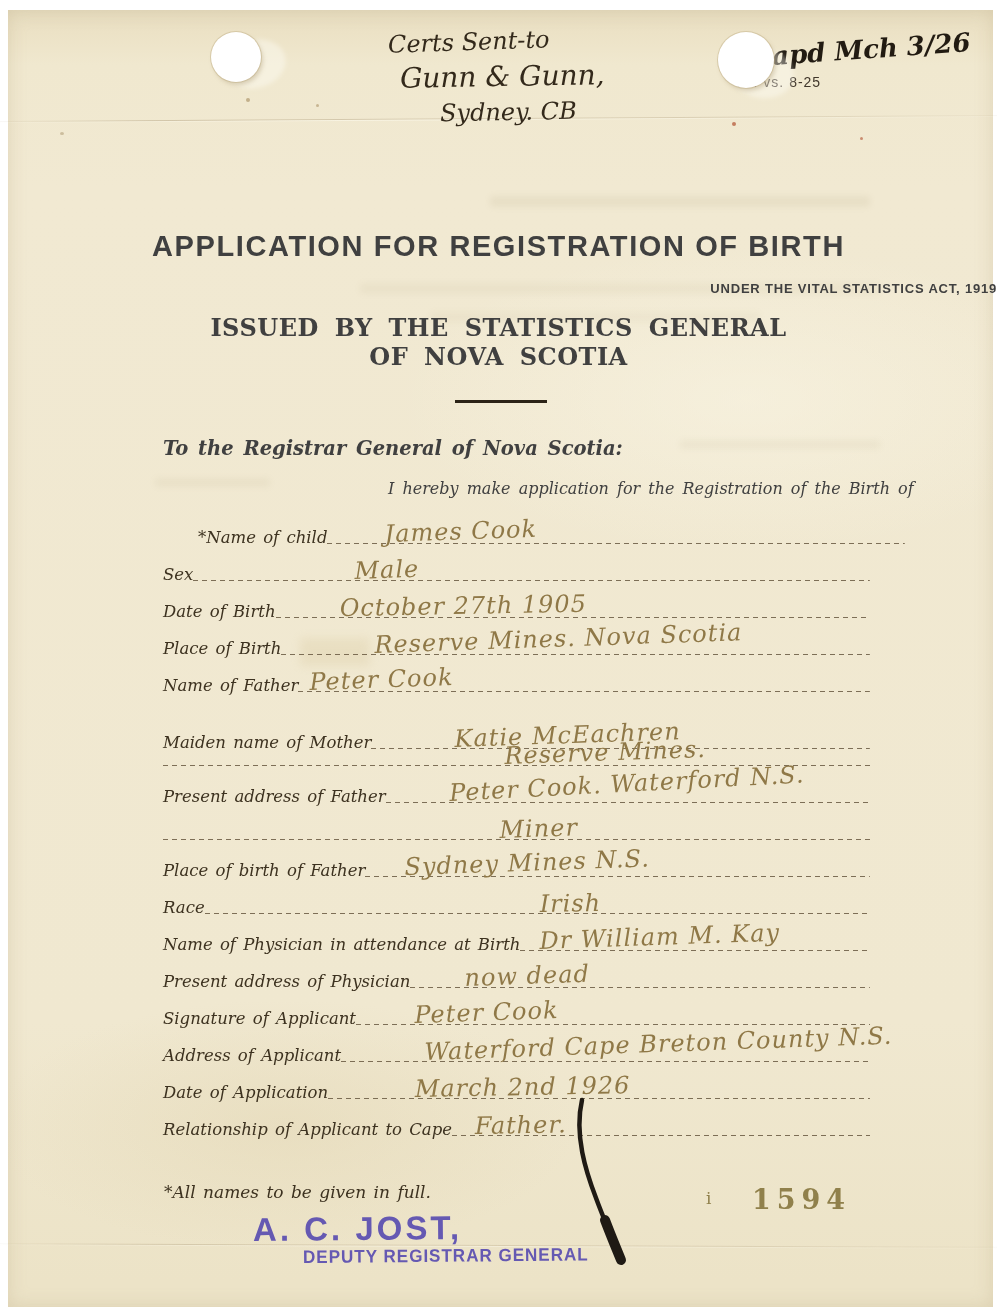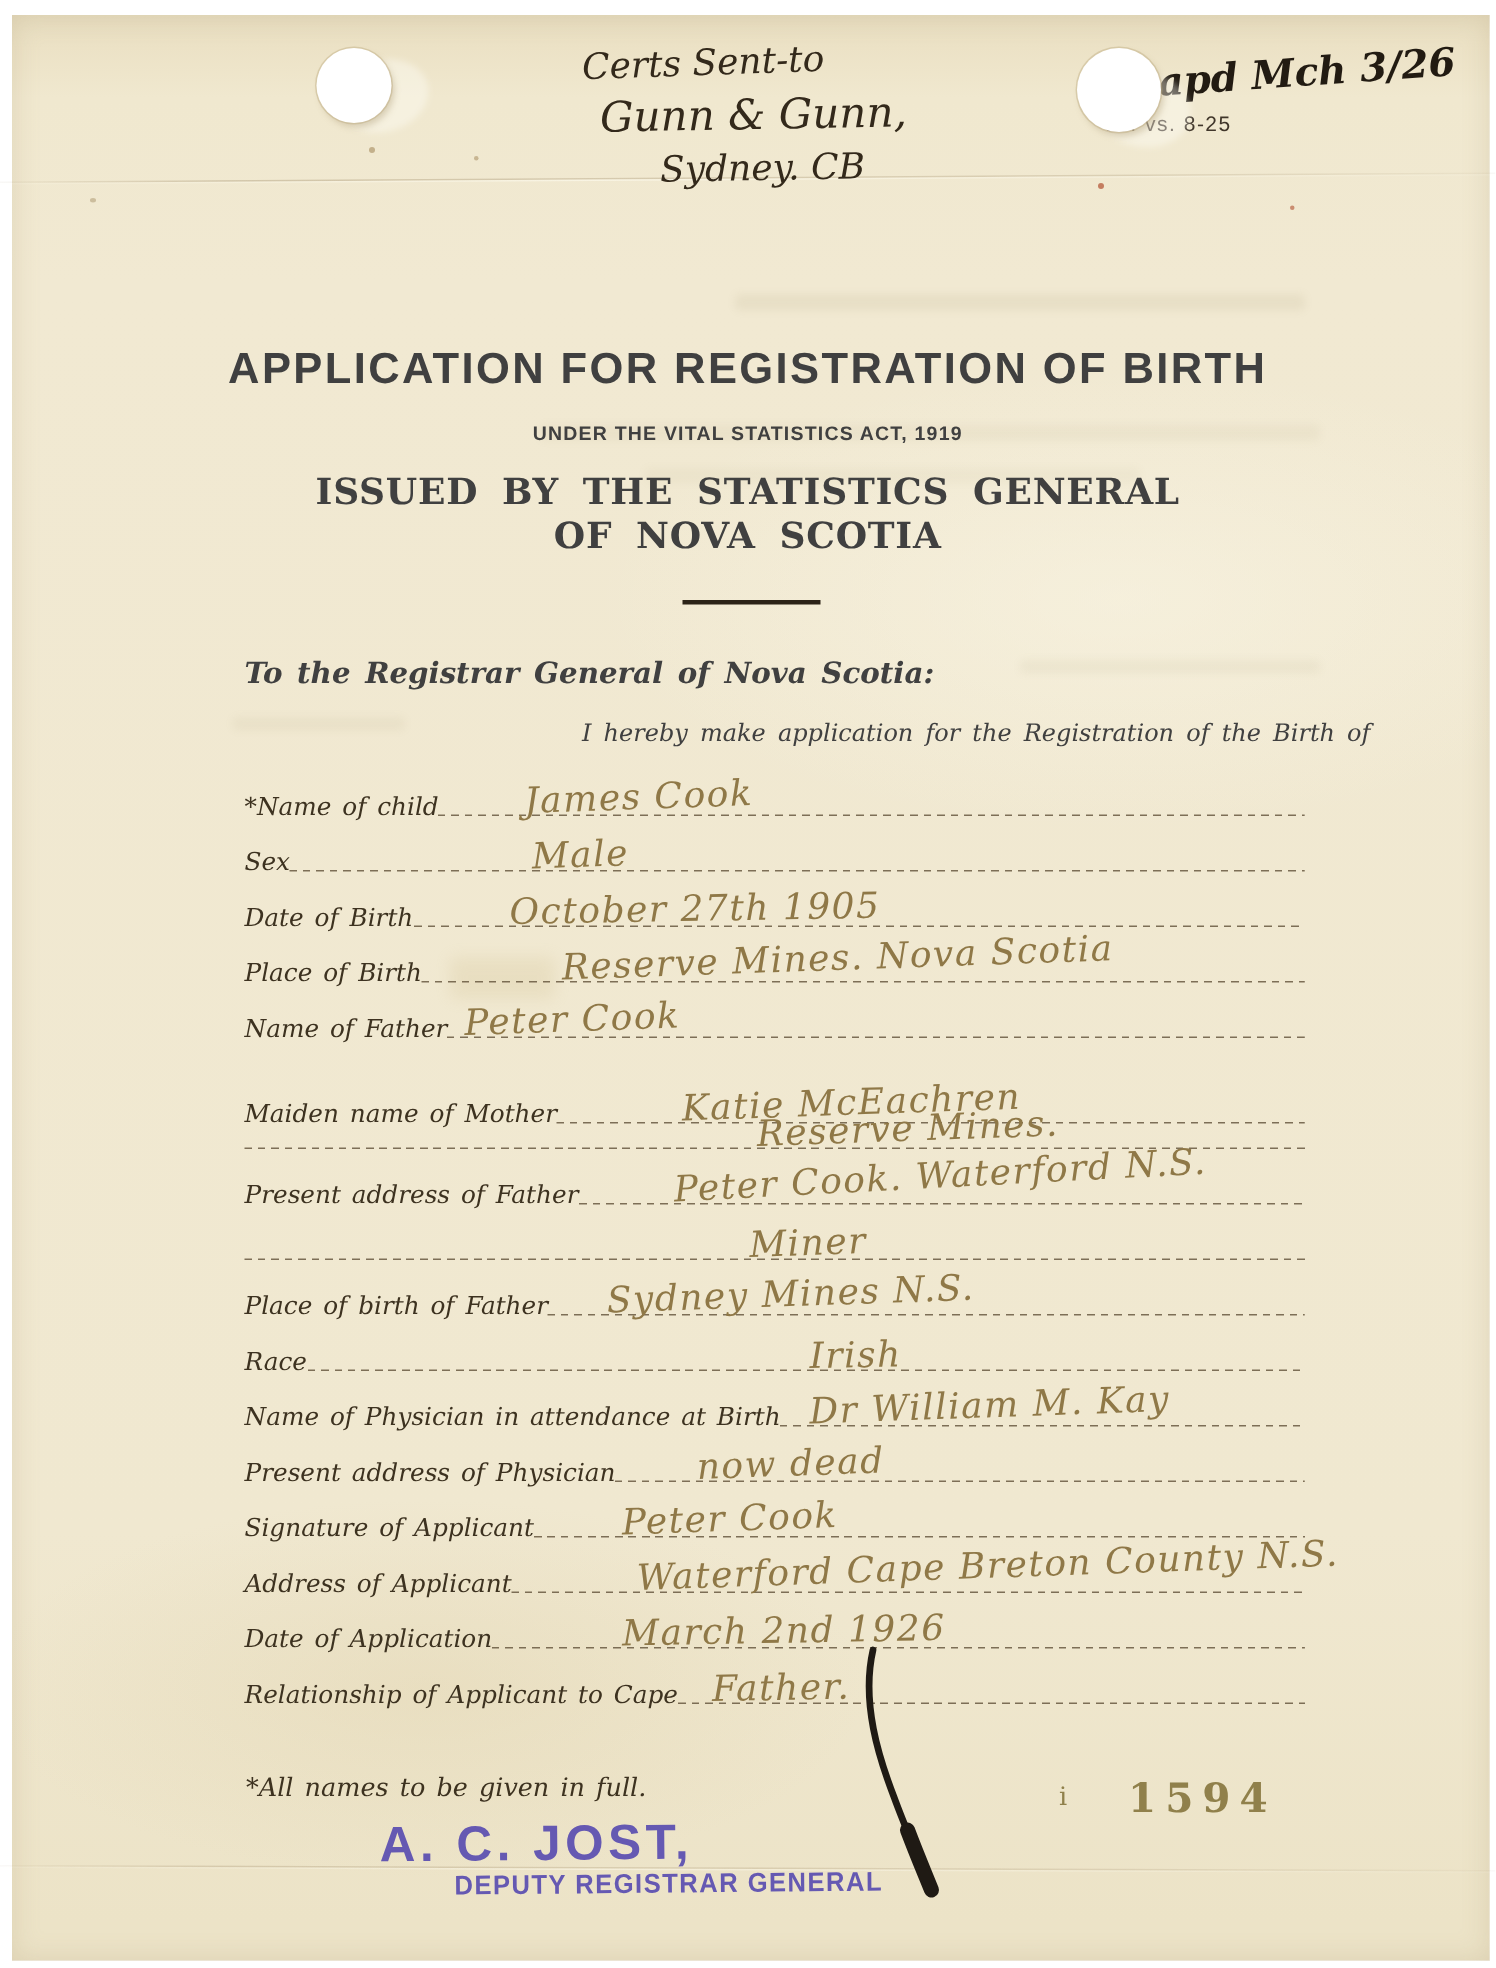--- a/index.html
+++ b/index.html
@@ -28,21 +28,21 @@
   .hole{position:absolute;background:#ffffff;border-radius:50%;
     box-shadow:0 0 0 1px rgba(190,172,130,.45), 2px 3px 4px rgba(160,140,100,.35);z-index:6;}
   .hole-halo{position:absolute;border-radius:50%;background:rgba(255,255,250,.38);filter:blur(2px);z-index:5;}
   
   .hand{position:absolute;font-style:italic;font-family:"DejaVu Serif", serif;white-space:nowrap;z-index:3;}
   .ann{color:#33291b;}
   
   .print{position:absolute;color:#404040;z-index:2;white-space:nowrap;}
   .title{left:0;width:100%;text-align:center;font-family:"Liberation Sans", sans-serif;
     font-weight:700;letter-spacing:1.6px;}
-  .subtitle{left:0;width:100%;text-align:center;font-family:"Liberation Sans", sans-serif;
+  .subtitle{left:0;width:100%;text-align:right;font-family:"Liberation Sans", sans-serif;
     font-weight:700;letter-spacing:.8px;}
   .issued{left:0;width:100%;text-align:center;font-family:"DejaVu Serif", serif;
     font-weight:700;letter-spacing:.5px;word-spacing:7px;}
   .rule{position:absolute;background:#2c2317;z-index:2;}
   
   .row{position:absolute;left:163px;width:707px;height:37px;display:flex;align-items:flex-end;z-index:2;}
   .row-label{font-style:italic;font-family:"DejaVu Serif", serif;font-size:16.5px;color:#3d3220;
     white-space:nowrap;word-spacing:2px;line-height:1;padding-bottom:3px;}
   .row-dots{flex:1;height:2px;align-self:flex-end;margin-bottom:5px;
     background:repeating-linear-gradient(90deg, rgba(96,80,56,.8) 0 5px, transparent 5px 9px);
@@ -102,21 +102,21 @@
   <div class="print title" style="top:230px;font-size:29px;">APPLICATION FOR REGISTRATION OF BIRTH</div>
   <div class="print subtitle" style="top:281px;font-size:13px;">UNDER THE VITAL STATISTICS ACT, 1919</div>
   <div class="print issued" style="top:313px;font-size:24px;">ISSUED BY THE STATISTICS GENERAL</div>
   <div class="print issued" style="top:342px;font-size:24px;">OF NOVA SCOTIA</div>
   <div class="rule" style="left:455px;top:400px;width:92px;height:3px;"></div>
 
   <div class="print" style="left:163px;top:437px;font-size:19.5px;font-style:italic;font-weight:700;word-spacing:3px;">To the Registrar General of Nova Scotia:</div>
   <div class="print" style="left:388px;top:479px;font-size:16px;font-style:italic;word-spacing:3px;">I hereby make application for the Registration of the Birth of</div>
 
   <div id="rows">
-      <div class="row" style="top: 512px;">
+      <div class="row" style="top: 512px; margin-left: 35px;">
       <span class="row-label">*Name of child</span>
       <span class="row-dots"></span>
       <span class="row-value" style="left: 187px; transform: rotate(-2deg);">James Cook</span>
     </div>
       <div class="row" style="top: 549px;">
       <span class="row-label">Sex</span>
       <span class="row-dots"></span>
       <span class="row-value" style="left: 192px; transform: rotate(-2deg);">Male</span>
     </div>
       <div class="row" style="top: 586px;">

